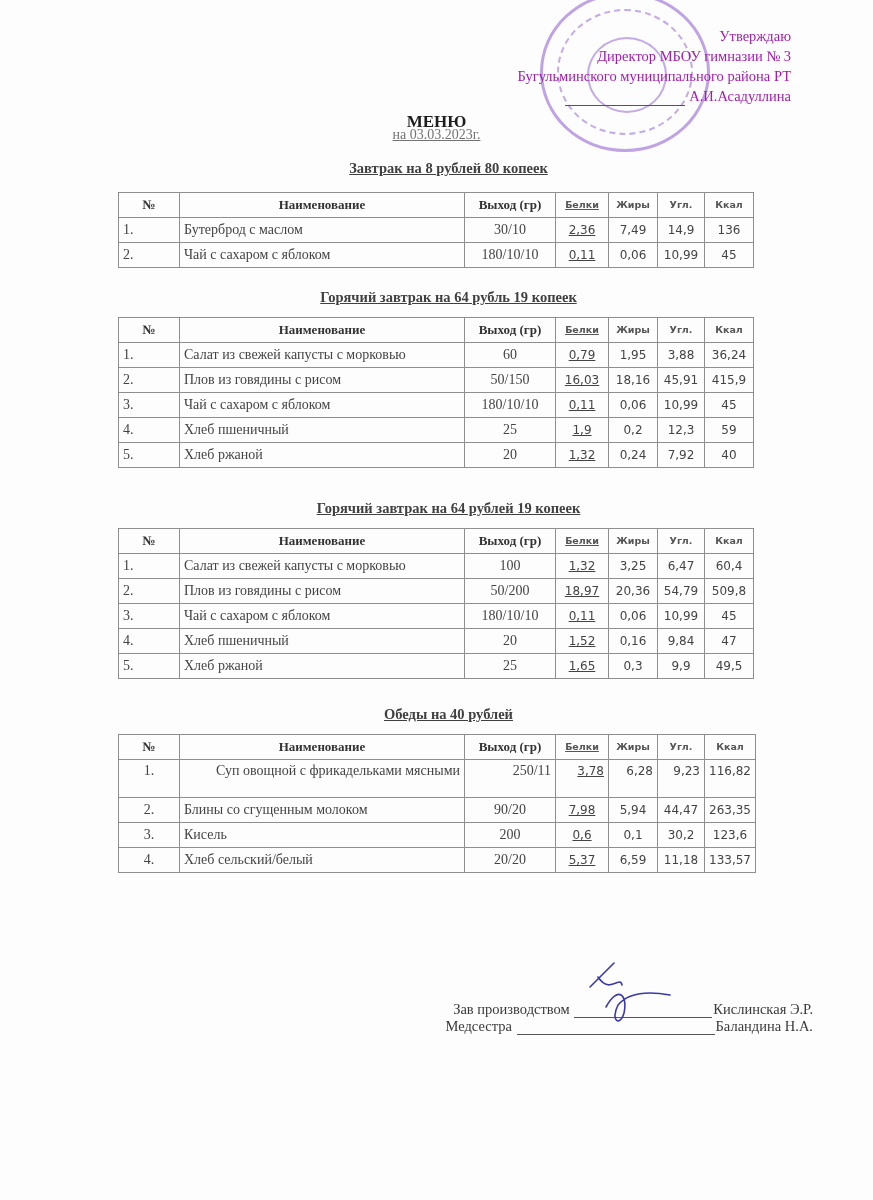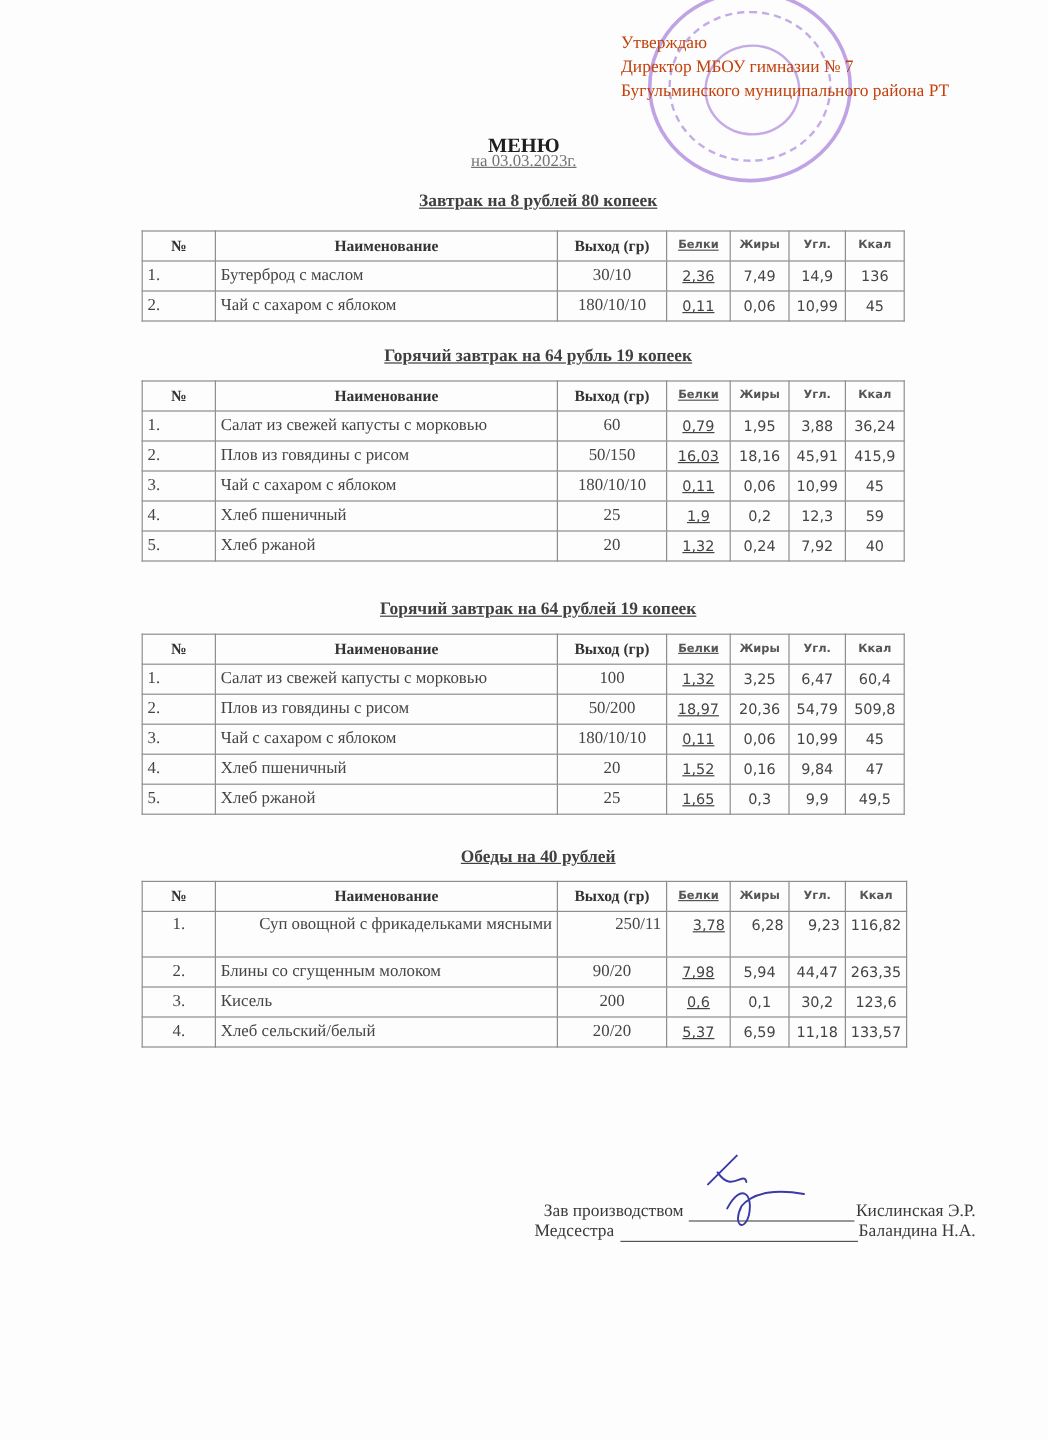--- a/index.html
+++ b/index.html
@@ -1,18 +1,18 @@
 <!DOCTYPE html>
 <html><head>
 <meta charset="utf-8">
 <style>
   html, body { margin:0; padding:0; }
   body { width:873px; height:1200px; background:#fdfdfd; position:relative; overflow:hidden;
          font-family:"Liberation Serif", "DejaVu Serif", serif; color:#2b2b2b; }
-  .approve { position:absolute; right:82px; top:26px; text-align:left; font-size:14.5px; line-height:20px; color:#c2410c; }
+  .approve { position:absolute; right:82px; top:26px; text-align:right; font-size:14.5px; line-height:20px; color:#a21caf; }
   .approve .line { display:block; }
   .approve .sig-line { display:inline-block; border-bottom:1px solid #555; width:120px; margin-right:4px; vertical-align:bottom; }
   .stamp { position:absolute; left:540px; top:-8px; width:170px; height:160px; border-radius:50%;
            border:3px solid rgba(120,60,200,0.55); box-sizing:border-box; opacity:0.85; pointer-events:none; }
   .stamp::before { content:""; position:absolute; left:14px; top:14px; right:14px; bottom:14px; border-radius:50%;
            border:2px dashed rgba(120,60,200,0.5); }
   .stamp::after { content:""; position:absolute; left:44px; top:42px; width:76px; height:72px; border-radius:50%;
            border:2px solid rgba(120,60,200,0.5); }
   .title { position:absolute; left:0; width:873px; text-align:center; }
   .menu-title { top:112px; font-weight:bold; font-size:17px; color:#1e1e1e; }
@@ -38,22 +38,23 @@
   .sig-blank { display:inline-block; border-bottom:1px solid #555; vertical-align:bottom; margin:0 1px; }
   .scribble { position:absolute; pointer-events:none; }
 </style>
 </head>
 <body>
 
 <div class="stamp"></div>
 
 <div class="approve">
   <span class="line">Утверждаю</span>
-  <span class="line">Директор МБОУ гимназии № 7</span>
+  <span class="line">Директор МБОУ гимназии № 3</span>
   <span class="line">Бугульминского муниципального района РТ</span>
+  <span class="line"><span class="sig-line"></span><span>А.И.Асадуллина</span></span>
 </div>
 
 <div class="title menu-title">МЕНЮ</div>
 <div class="title menu-date">на 03.03.2023г.</div>
 
 <div class="section-title" style="top:160px;">Завтрак на 8 рублей 80 копеек</div>
 <table class="menu" style="top:192px;">
   <tbody>
       <tr>
     <th class="c-num">№</th>

